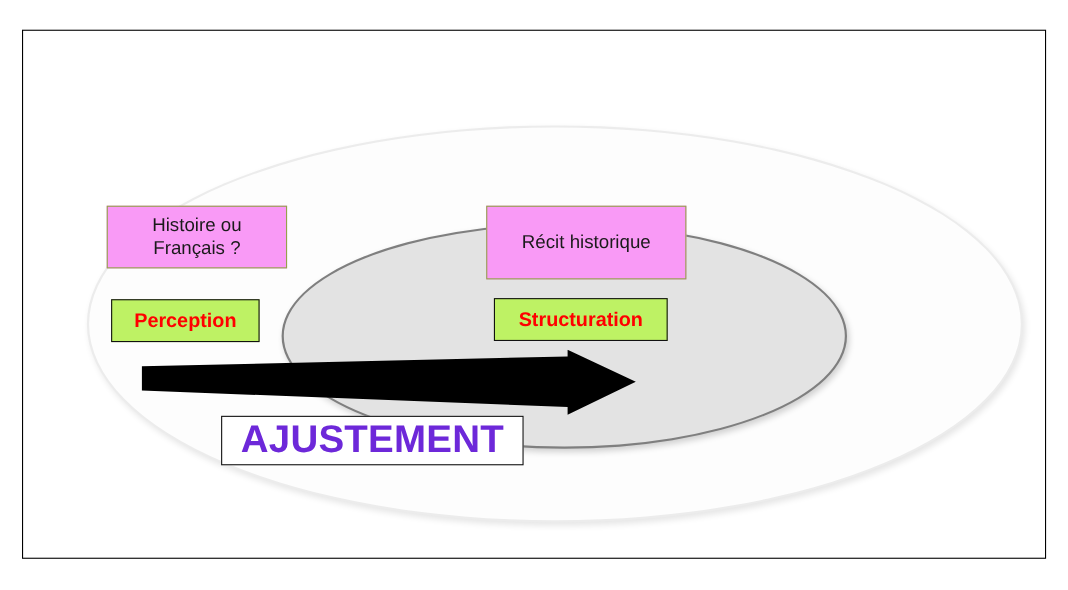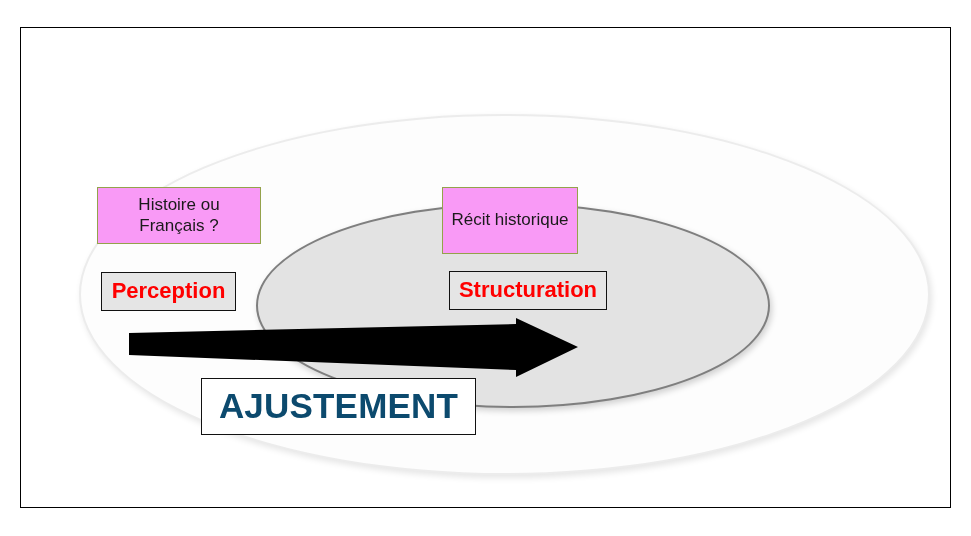--- a/index.html
+++ b/index.html
@@ -74,44 +74,44 @@
     text-align: center;
     line-height: 1.22;
   }
   .box-pink {
     background: #f99af6;
     border: 1px solid #94a24b;
     color: #1a1a1a;
     font-size: 17px;
   }
   .box-white {
-    background: #e5e5e5;
+    background: #bef264;
     border: 1.4px solid #111111;
     color: #ff0000;
     font-weight: bold;
-    font-size: 22px;
+    font-size: 18px;
   }
   #box-histoire {
     left: 76px; top: 159px; width: 164px; height: 57px;
   }
   #box-recit {
-    left: 421px; top: 159px; width: 136px; height: 67px;
+    left: 421px; top: 159px; width: 182px; height: 67px;
     font-size: 17px;
   }
   #box-perception {
     left: 80px; top: 244px; width: 135px; height: 39px;
   }
   #box-structuration {
     left: 428px; top: 243px; width: 158px; height: 39px; text-align: center;
   }
   #box-ajustement {
-    left: 180px; top: 350px; width: 275px; height: 57px;
+    left: 180px; top: 350px; width: 275px; height: 45px;
     background: #ffffff;
     border: 1.4px solid #111111;
-    color: #0c4a6e;
+    color: #6d28d9;
     font-weight: bold;
     font-size: 35px;
     letter-spacing: 0.2px;
   }
   .line2 { display: block; }
 </style>
 </head>
 <body>
 
 <div id="slide">

